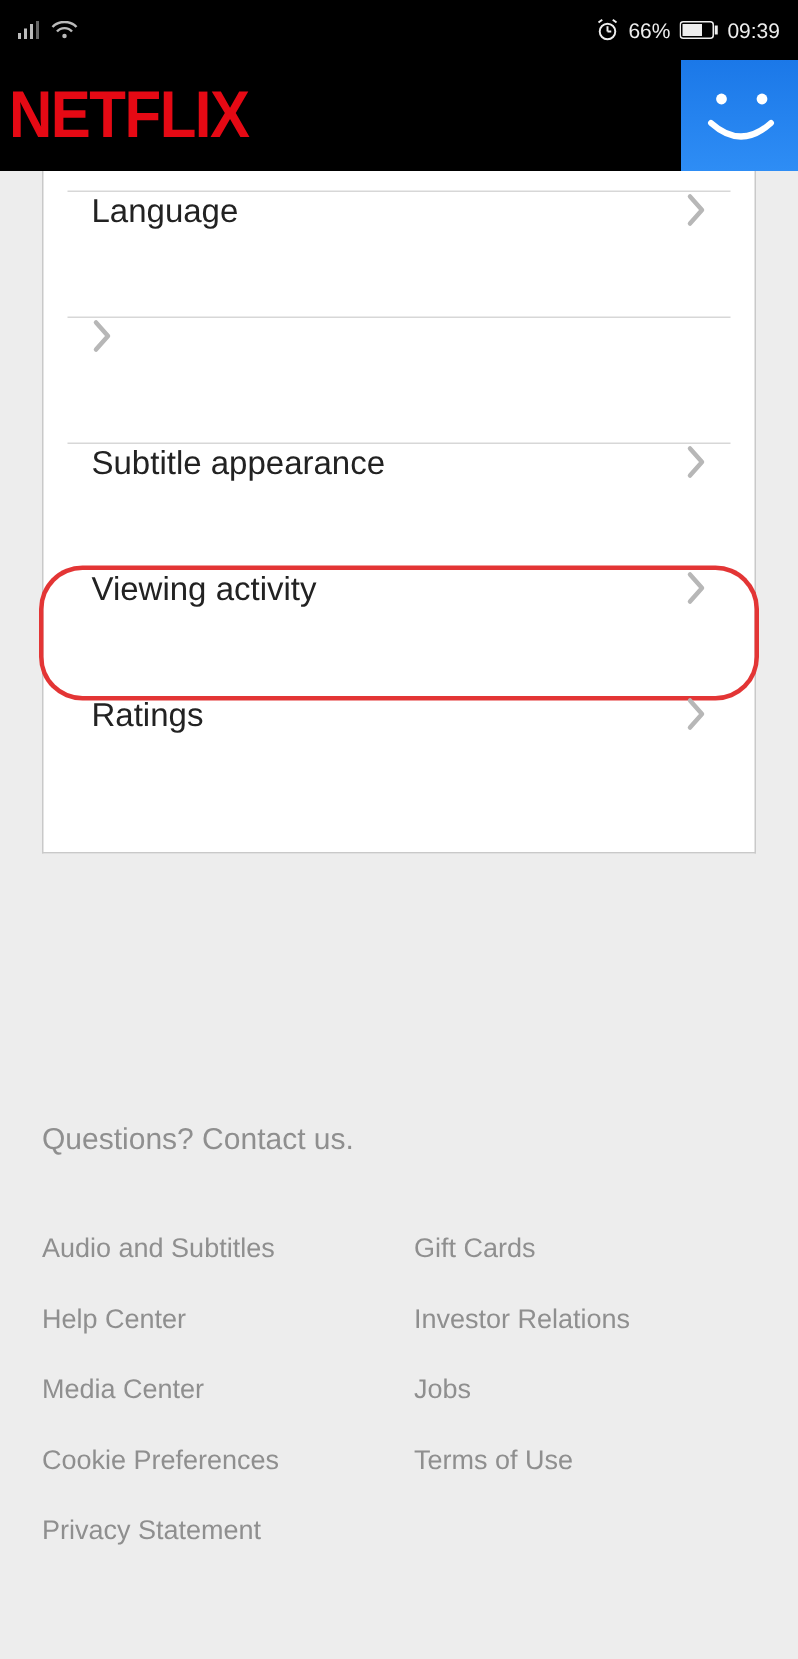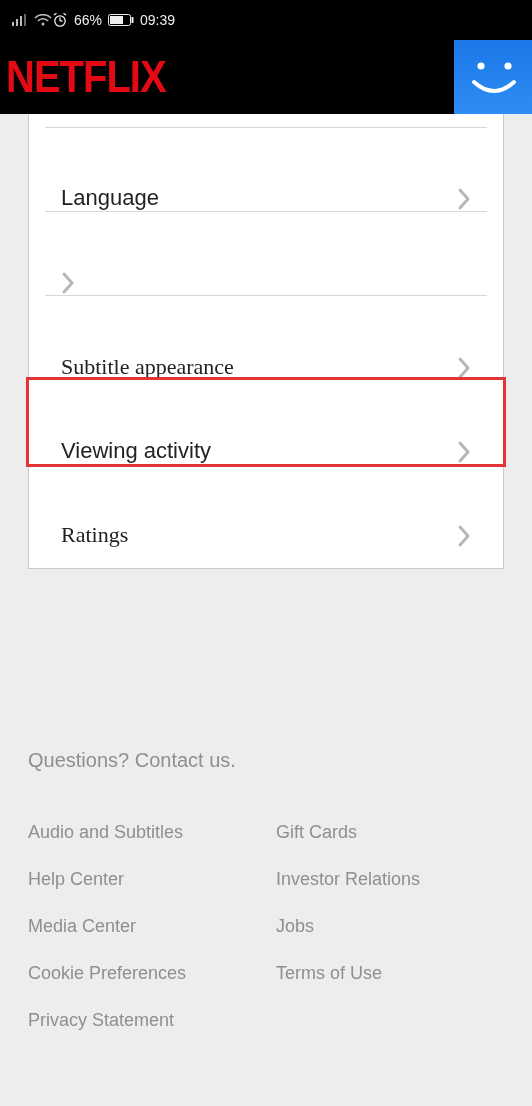--- a/index.html
+++ b/index.html
@@ -6,21 +6,21 @@
   html, body { width: 532px; height: 1106px; font-family: -apple-system, BlinkMacSystemFont, "Segoe UI", Helvetica, Arial, sans-serif; }
   body { background: #ededed; overflow: hidden; }
 
   
   .status-bar {
     background: #000;
     color: #fff;
     height: 40px;
     display: flex;
     align-items: center;
-    justify-content: flex-start;
+    justify-content: space-between;
     padding: 0 12px;
     font-size: 14px;
   }
   .status-left { display: flex; gap: 6px; align-items: center; color: #bbb; }
   .status-right { display: flex; gap: 6px; align-items: center; color: #eee; }
   .signal-icon, .wifi-icon, .alarm-icon, .battery-icon { display: inline-flex; }
 
   
   .app-header {
     background: #000;
@@ -58,30 +58,30 @@
   }
   .card {
     background: #fff;
     border: 1px solid #c9c9c9;
     border-top: none;
     width: 100%;
     padding-bottom: 20px;
   }
   .row {
     display: flex;
-    align-items: flex-end;
+    align-items: flex-start;
     justify-content: space-between;
     height: 84px;
     padding: 0 16px;
     border-bottom: 1px solid #d7d7d7;
     margin: 0 16px;
     position: relative;
   }
-  .row:last-of-type, .row.highlight, .row.highlight + .row { border-bottom: none; }
-  .row.noborder { border-bottom: none; font-family: Liberation Serif, serif; }
+  .row:last-of-type, .row.highlight, .row.highlight + .row { border-bottom: none; border-radius: 26px; }
+  .row.noborder { border-bottom: none; }
   .row-label {
     font-size: 22px;
     color: #222;
   }
   .chevron {
     color: #b7b7b7;
     display: inline-flex;
   }
   .row.highlight {
     box-shadow: 0 0 0 3px #e33535;

